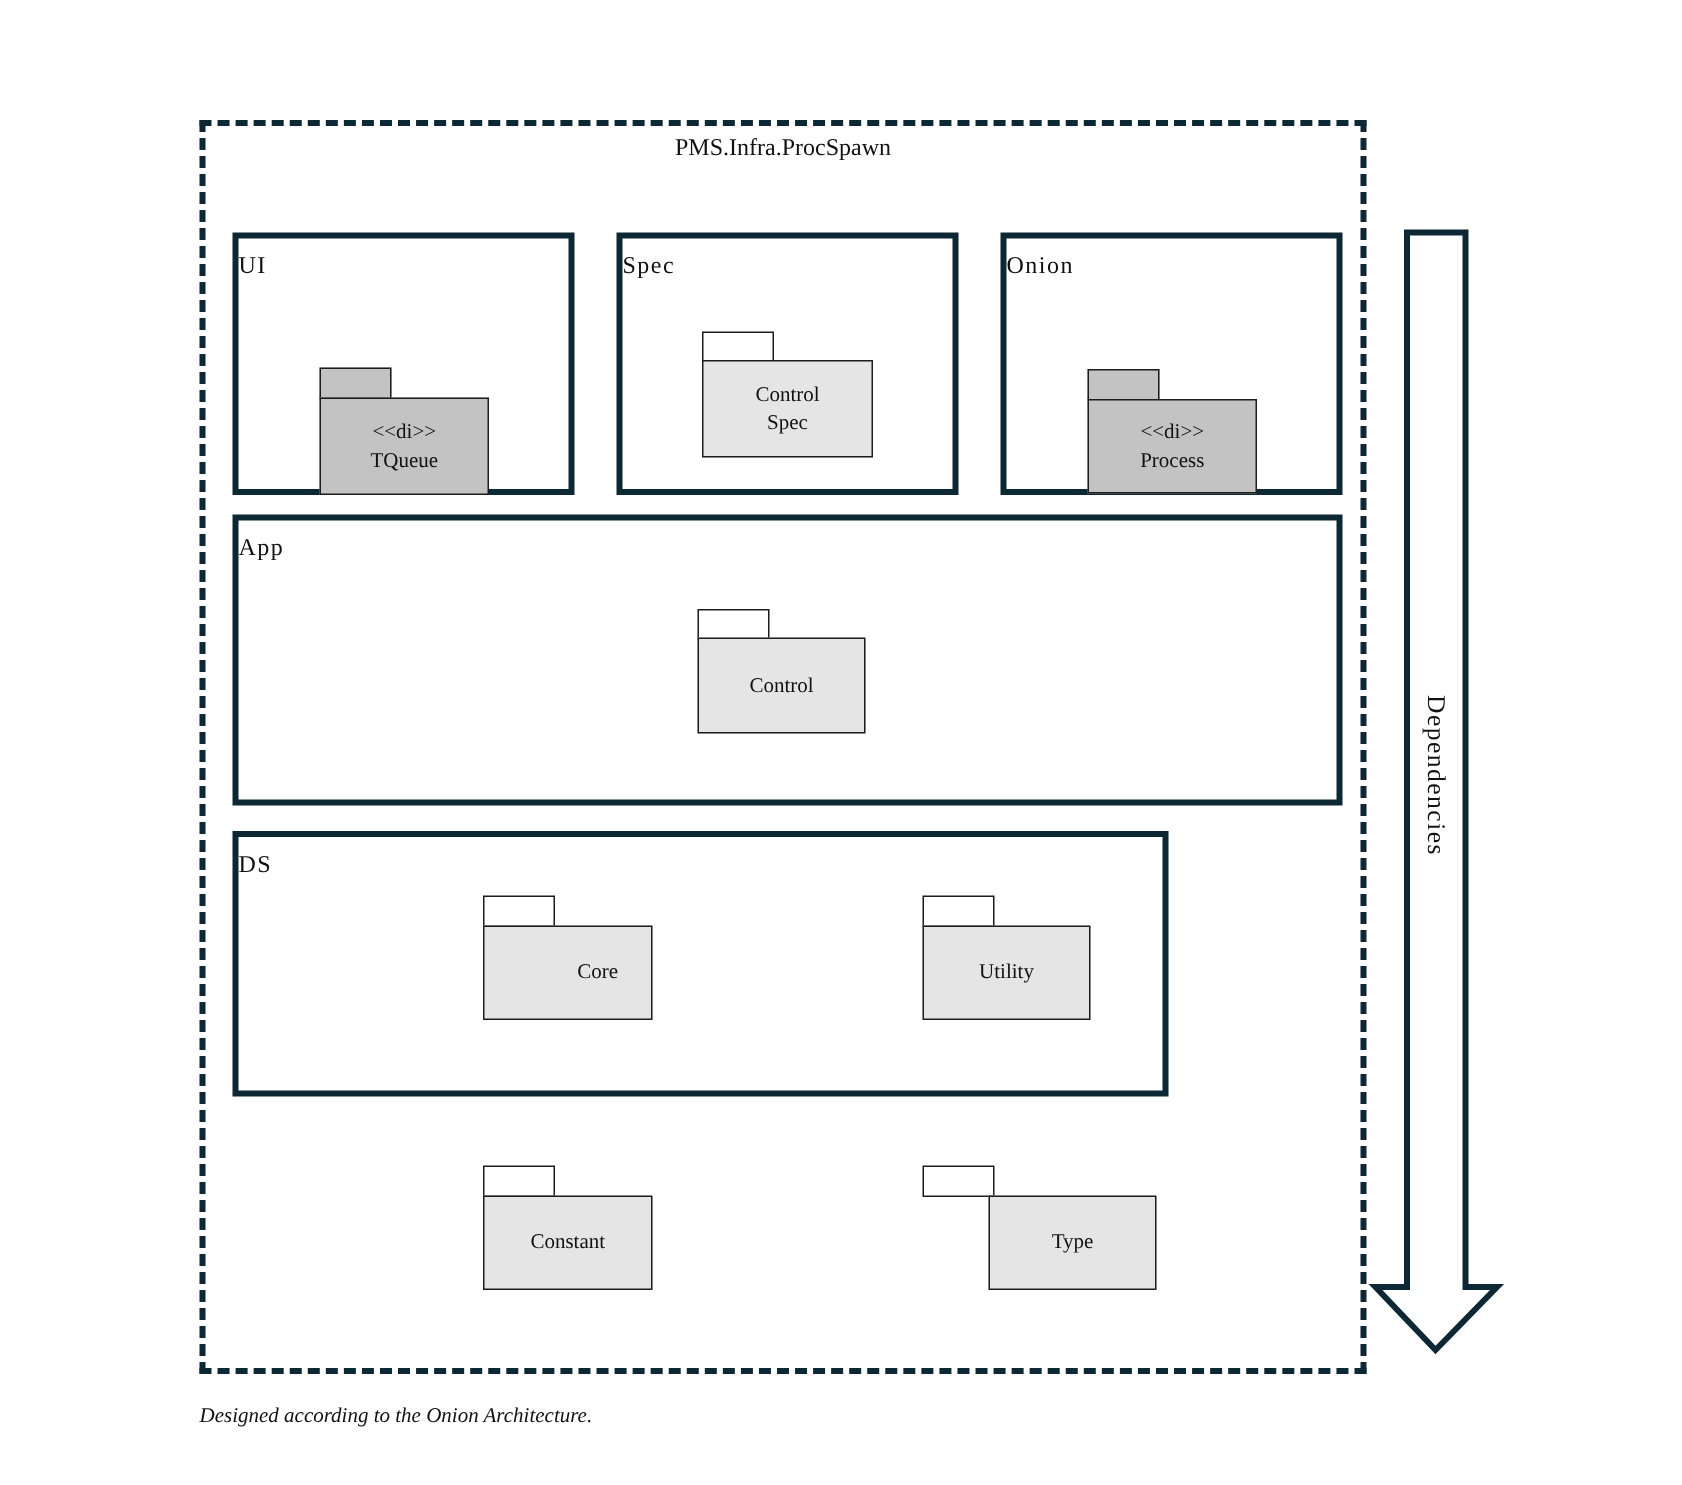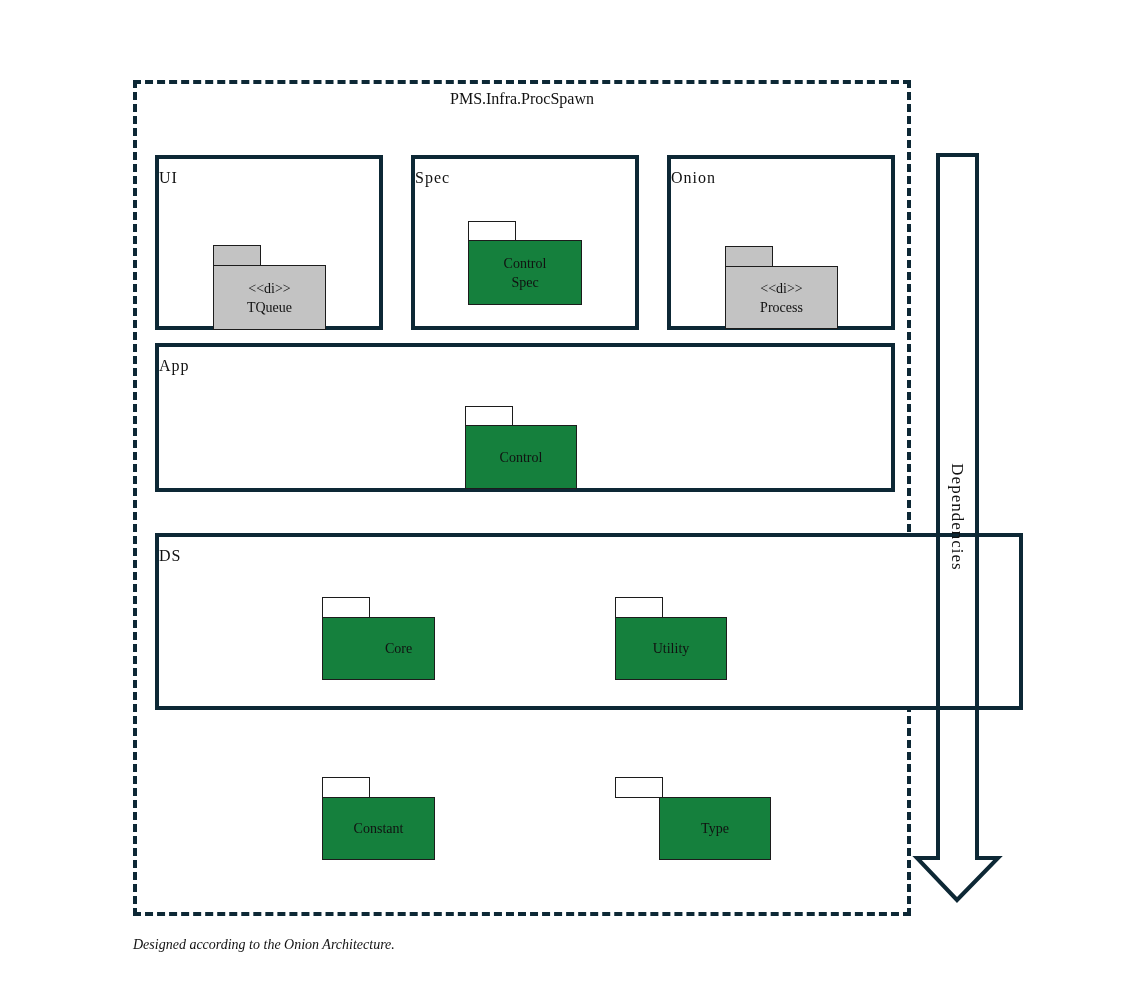--- a/index.html
+++ b/index.html
@@ -24,30 +24,30 @@
   }
   .layer{
     position:absolute;border:4px solid var(--line);box-sizing:border-box;background:#ffffff;
   }
   .layer-title{
     width:100%;text-align:left;padding-top:10px;font-size:16px;letter-spacing:1px;
   }
   .box-ui{left:155px;top:155px;width:228px;height:175px;}
   .box-spec{left:411px;top:155px;width:228px;height:175px;}
   .box-infra{left:667px;top:155px;width:228px;height:175px;}
-  .box-app{left:155px;top:343px;width:740px;height:149px;}
-  .box-ds{left:155px;top:533px;width:868px;height:177px;}
+  .box-app{left:155px;top:343px;width:740px;height:194px;}
+  .box-ds{left:155px;top:554px;width:624px;height:177px;}
   .box-dm{left:155px;top:723px;width:740px;height:177px;}
   .pkg-tab{
     position:absolute;box-sizing:border-box;width:48px;height:21px;
     border:1px solid var(--pkg-border);background:#ffffff;
   }
   .pkg-body{
     position:absolute;box-sizing:border-box;width:113px;height:64px;
-    border:1px solid var(--pkg-border);background:#15803d;
+    border:1px solid var(--pkg-border);background:#e5e5e5;
     display:flex;flex-direction:column;justify-content:center;align-items:center;
     font-size:14px;line-height:19px;white-space:pre;
   }
   .gray .pkg-tab,.gray .pkg-body{background:var(--pkg-gray);margin-top:25px;}
   .dep-arrow{position:absolute;left:905px;top:148px;width:100px;height:762px;}
   .dep-label{
     position:absolute;left:957px;top:517px;transform:translate(-50%,-50%) rotate(90deg);
     font-size:17px;letter-spacing:1px;white-space:nowrap;color:var(--txt);
   }
   .caption{

